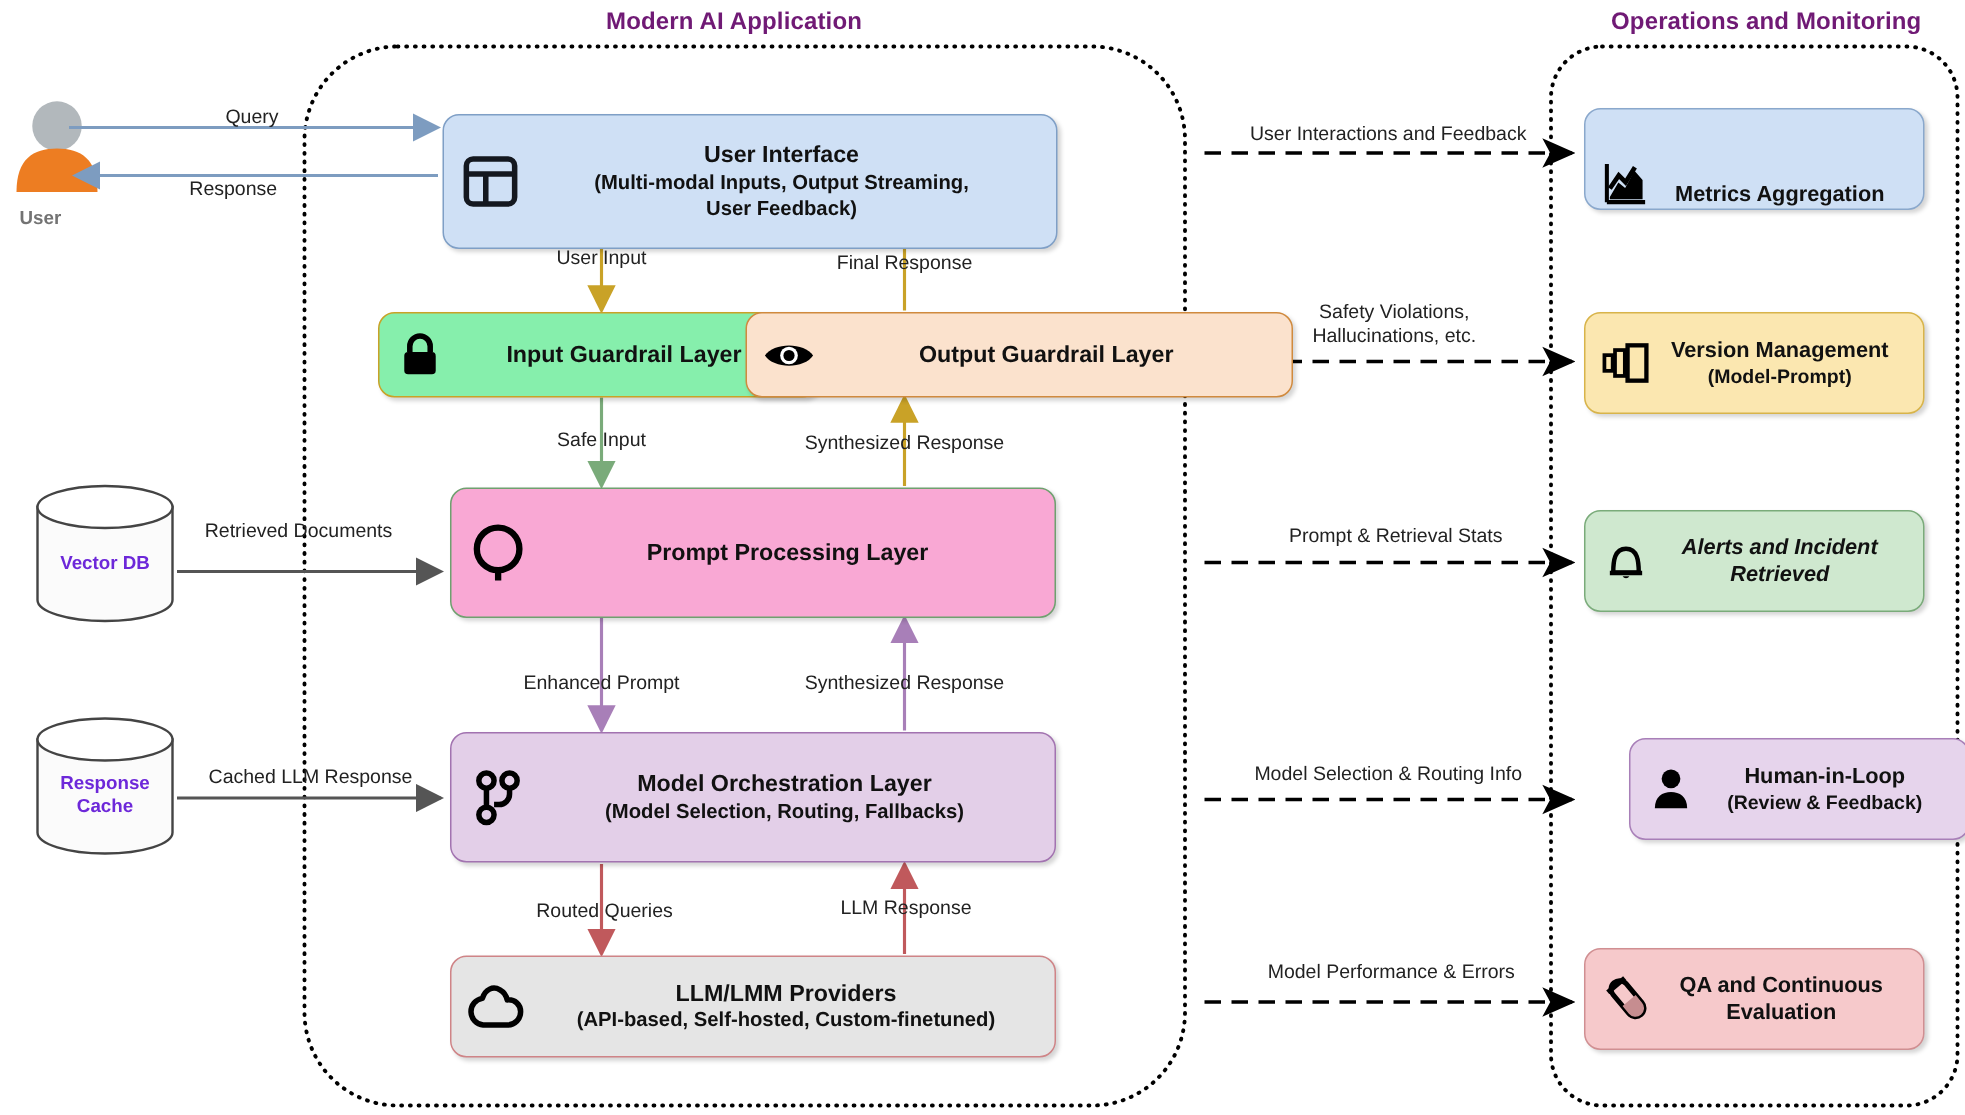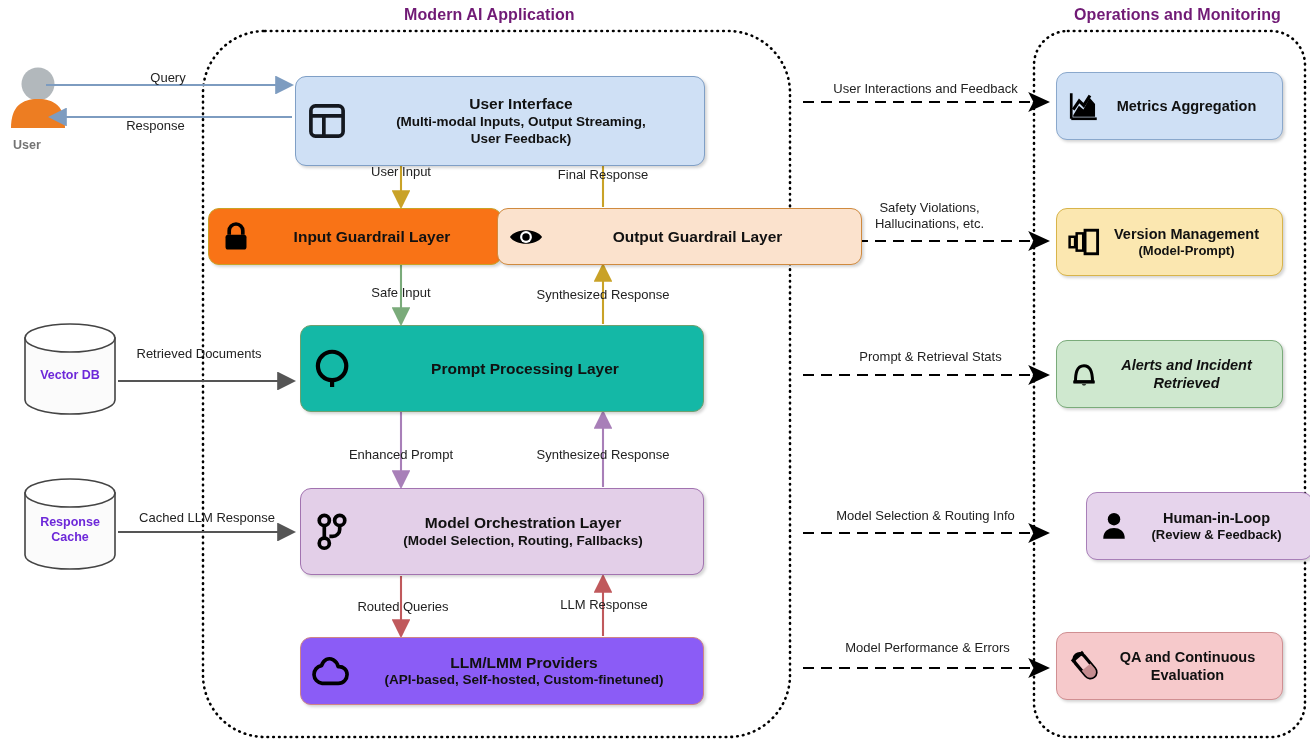--- a/index.html
+++ b/index.html
@@ -13,27 +13,27 @@
 
   .node{position:absolute;box-sizing:border-box;border-radius:11px;
         display:flex;align-items:center;padding:0 10px;
         box-shadow:2px 2px 3px rgba(0,0,0,.17);}
   .node .ico{flex:0 0 auto;display:flex;align-items:center;justify-content:center;}
   .node .txt{flex:1 1 auto;text-align:center;line-height:1.25;}
   .node .t1{font-weight:bold;font-size:15.5px;color:#111;display:block;}
   .node .t2{font-weight:bold;font-size:13.5px;color:#111;display:block;}
 
   .n-ui{background:#cfe0f5;border:1.4px solid #7f9fc6;}
-  .n-in{background:#f97316;border:1.4px solid #c9a227;}
+  .n-in{background:#86efac;border:1.4px solid #c9a227;margin-left:44px;}
   .n-out{background:#fbe2cd;border:1.4px solid #d08a3e;}
-  .n-prompt{background:#14b8a6;border:1.4px solid #6fa06f;}
+  .n-prompt{background:#f9a8d4;border:1.4px solid #6fa06f;}
   .n-model{background:#e3cfe8;border:1.4px solid #a273b0;}
-  .n-llm{background:#8b5cf6;border:1.4px solid #cf8487;}
-
-  .r-blue{background:#cfe0f5;border:1.4px solid #8aa8cc;}
+  .n-llm{background:#e5e5e5;border:1.4px solid #cf8487;}
+
+  .r-blue{background:#cfe0f5;border:1.4px solid #8aa8cc;align-items:flex-end;}
   .r-yellow{background:#fbe7b0;border:1.4px solid #d8b44a;}
   .r-green{background:#cfe8cf;border:1.4px solid #7aab7a;font-style:italic;}
   .r-purple{background:#e6d4ec;border:1.4px solid #a87fb8;margin-left:30px;}
   .r-pink{background:#f6c9cb;border:1.4px solid #d08f92;}
   .r-node .t1{font-size:14.5px;}
   .r-node .t2{font-size:13px;}
 
   .cyl-label{position:absolute;text-align:center;font-weight:bold;font-size:12.5px;
              color:#6d28d9;line-height:1.2;width:120px;}
   .user-label{position:absolute;font-weight:bold;font-size:12.5px;color:#737373;}

